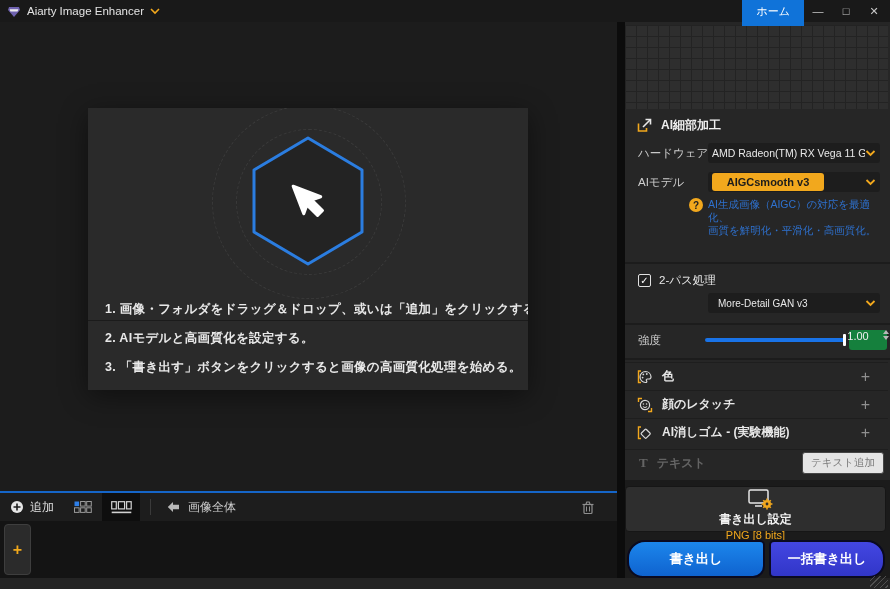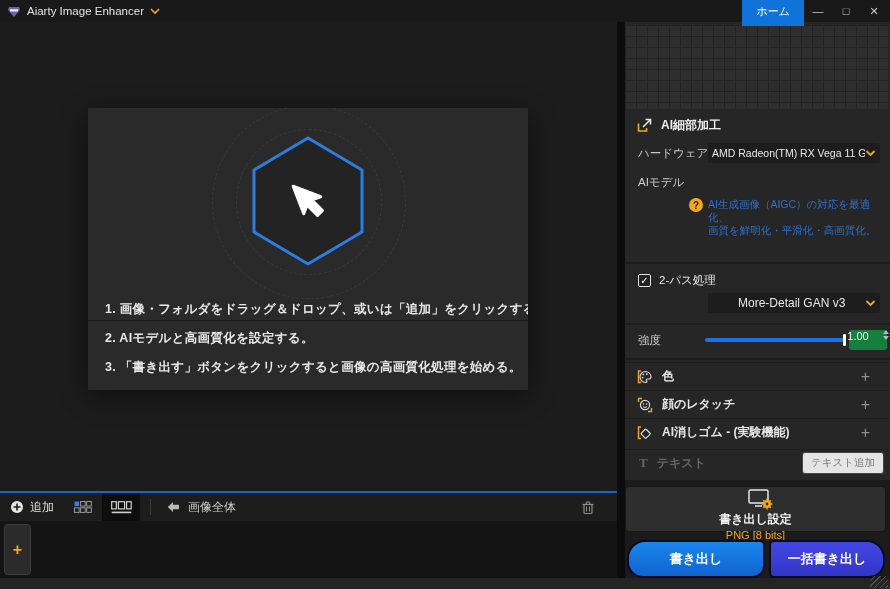--- a/index.html
+++ b/index.html
@@ -224,40 +224,48 @@
       <span class="chev">
         <svg width="11" height="8" viewBox="0 0 11 8">
             <polyline points="1.5,2 5.5,6 9.5,2" fill="none" stroke="#f2a81d" stroke-width="1.8"></polyline>
           </svg>
       </span>
     </button>
   </div>
 
   <div class="row" style="top:150px;height:22px;">
     <span class="row-label">AIモデル</span>
+    <button class="dd">
+      <span class="pill" style="width:112px;">AIGCsmooth  v3</span>
+      <span class="chev">
+        <svg width="11" height="8" viewBox="0 0 11 8">
+            <polyline points="1.5,2 5.5,6 9.5,2" fill="none" stroke="#f2a81d" stroke-width="1.8"></polyline>
+          </svg>
+      </span>
+    </button>
   </div>
 
   <div class="row" style="top:176px;height:28px;">
     <button class="help">?</button>
     <div class="desc">
       <div>AI生成画像（AIGC）の対応を最適化、</div>
       <div>画質を鮮明化・平滑化・高画質化。</div>
     </div>
   </div>
 
 
   <div class="sep" style="top:240px;"></div>
 
   <div class="row cb-row" style="top:248px;height:20px;">
     <span class="cb">✓</span>
     <span class="cb-label">2-パス処理</span>
   </div>
   <div class="row" style="top:271px;height:20px;">
     <button class="dd">
-      <span class="dd-text" style="padding-left:6px;font-size:12px;margin-left:20px;">More-Detail GAN  v3</span>
+      <span class="dd-text" style="padding-left:6px;font-size:10px;">More-Detail GAN  v3</span>
       <span class="chev">
         <svg width="11" height="8" viewBox="0 0 11 8">
             <polyline points="1.5,2 5.5,6 9.5,2" fill="none" stroke="#f2a81d" stroke-width="1.8"></polyline>
           </svg>
       </span>
     </button>
   </div>
 
   <div class="sep" style="top:301px;"></div>
 

